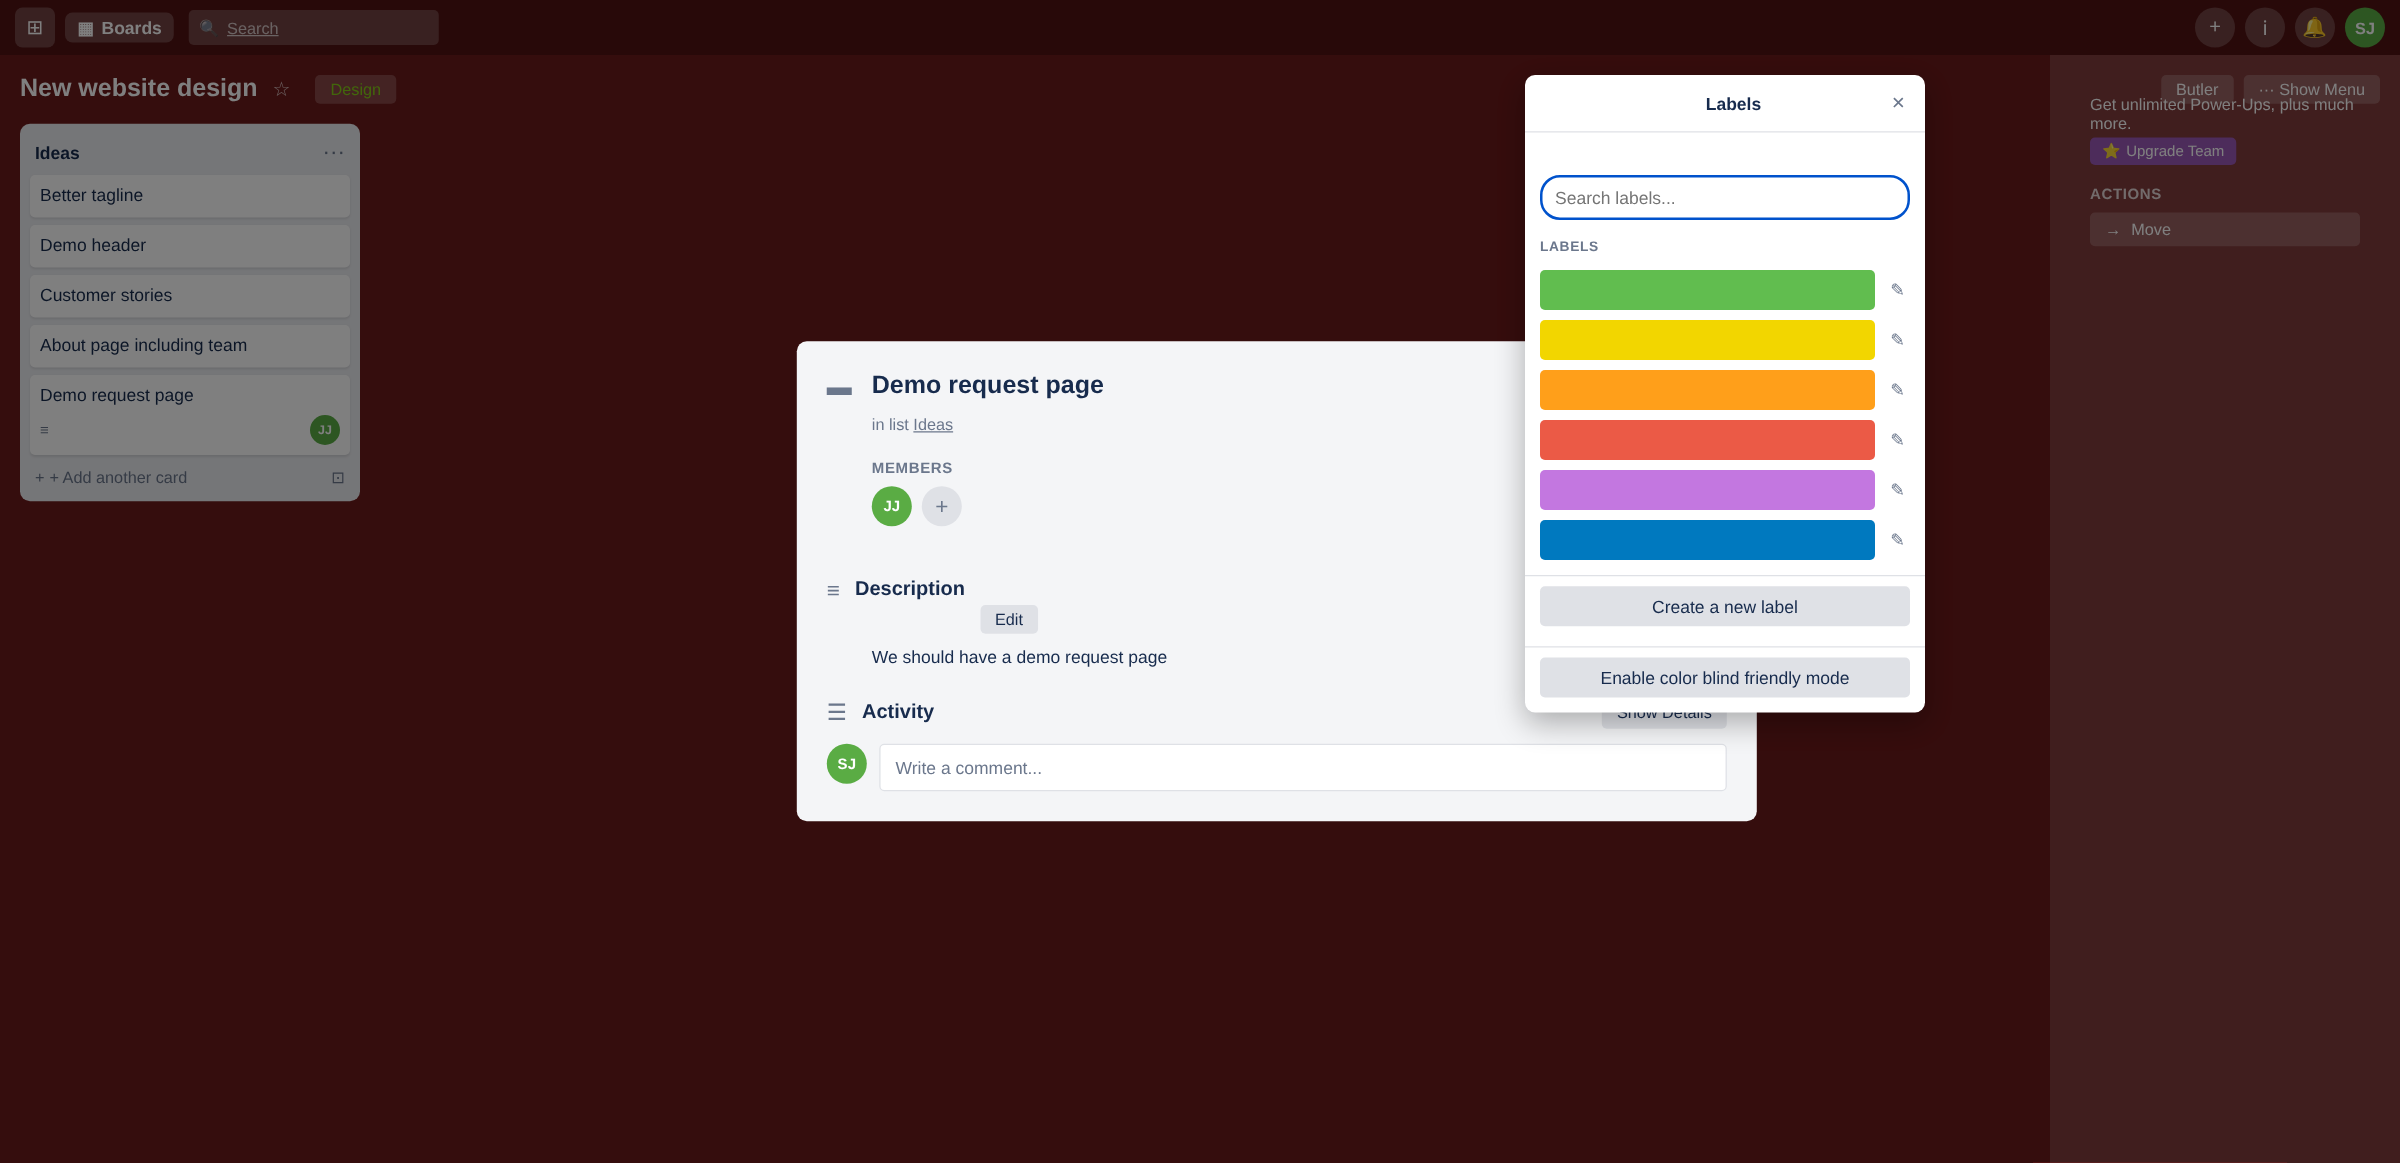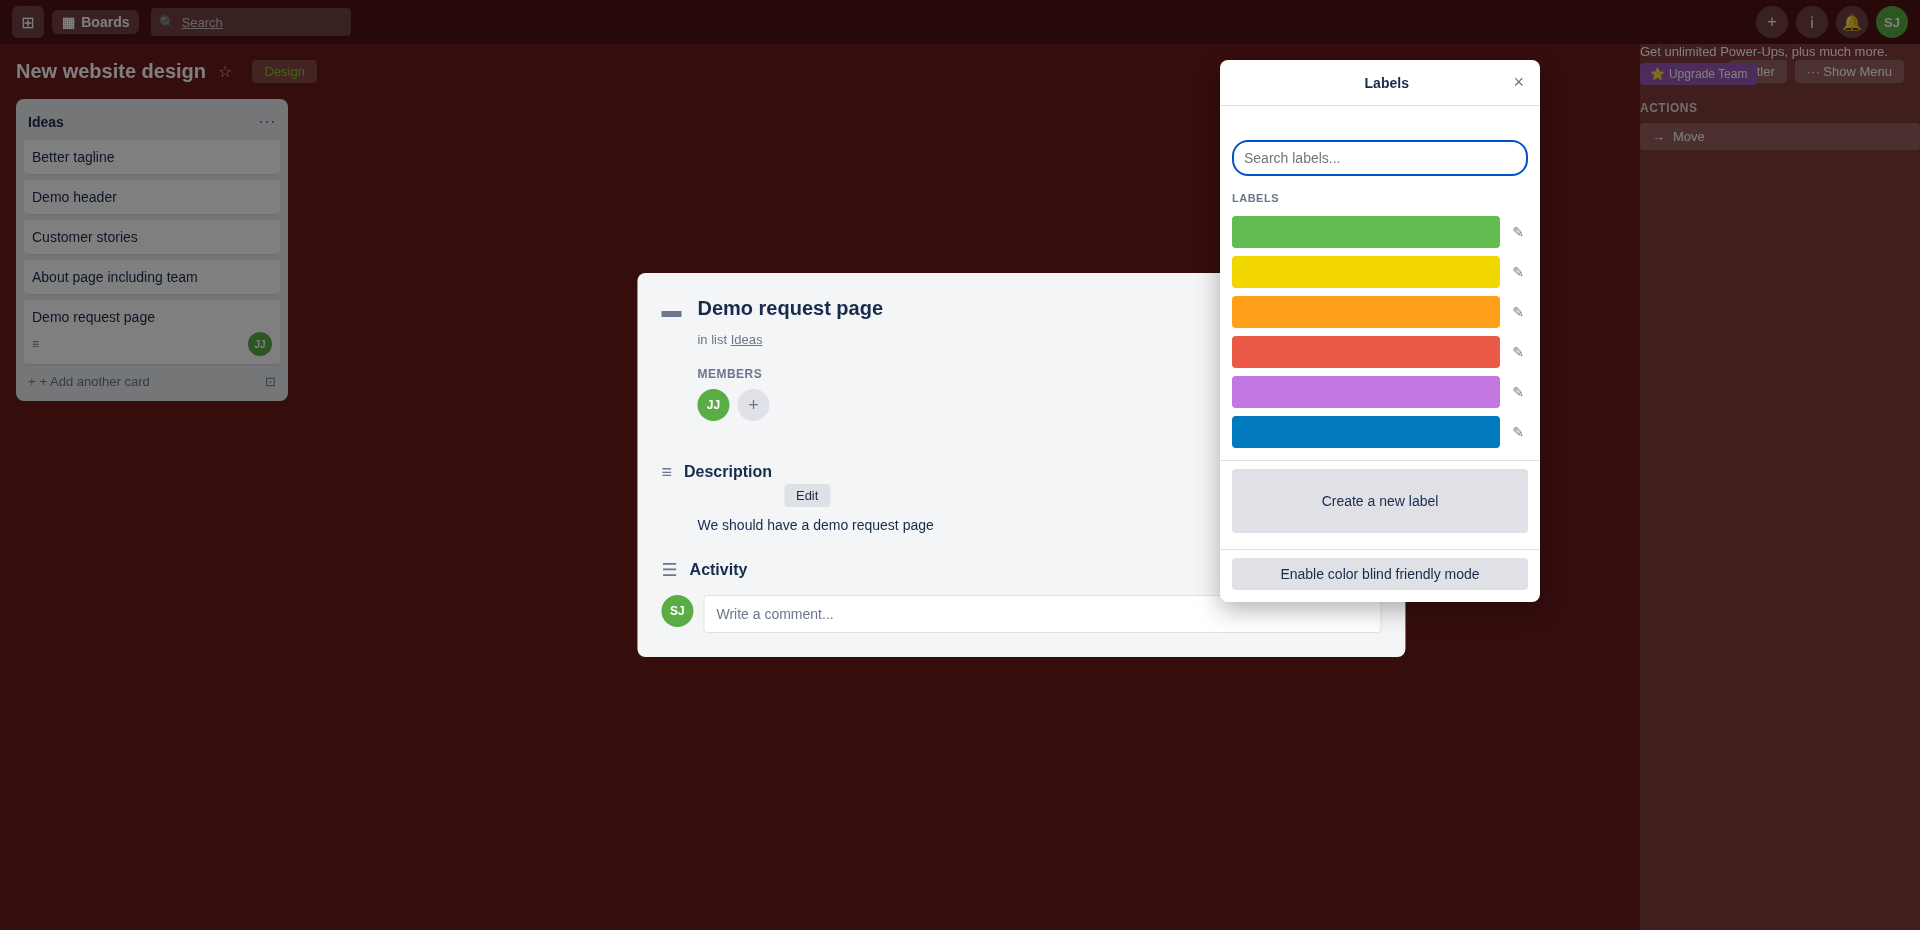--- a/index.html
+++ b/index.html
@@ -65,21 +65,21 @@
     .description-title { font-weight: 700; font-size: 16px; color: #172b4d; }
     .edit-btn { background: #dfe1e6; color: #172b4d; border: none; border-radius: 4px; padding: 4px 12px; font-size: 13px; cursor: pointer; margin-top: 47px; }
     .description-text { font-size: 14px; color: #172b4d; line-height: 1.5; }
     .activity-title { font-weight: 700; font-size: 16px; color: #172b4d; }
     .show-details-btn { background: #dfe1e6; color: #172b4d; border: none; border-radius: 4px; padding: 6px 12px; font-size: 13px; cursor: pointer; }
     .comment-row { display: flex; align-items: flex-start; gap: 10px; }
     .comment-avatar { width: 32px; height: 32px; border-radius: 50%; background: #5aac44; display: flex; align-items: center; justify-content: center; color: white; font-size: 12px; font-weight: 700; flex-shrink: 0; }
     .comment-input { flex: 1; border: 1px solid #dfe1e6; border-radius: 4px; padding: 10px 12px; font-size: 14px; color: #6b778c; background: white; cursor: text; }
 
     
-    .right-panel { position: fixed; right: 0; top: 44px; bottom: 0; width: 280px; background: rgba(255,255,255,0.15); padding: 0; z-index: 150; }
+    .right-panel { position: fixed; right: 0; top: 44px; bottom: 0; width: 280px; background: rgba(255,255,255,0.15); padding: 32px; z-index: 150; }
     .power-ups-section { color: white; font-size: 13px; margin-bottom: 12px; }
     .upgrade-btn { background: #9b59b6; color: white; border-radius: 4px; padding: 4px 10px; font-size: 12px; cursor: pointer; display: inline-flex; align-items: center; gap: 4px; margin-top: 4px; }
     .actions-section { color: white; margin-top: 16px; }
     .actions-title { font-size: 12px; font-weight: 700; text-transform: uppercase; letter-spacing: 0.5px; margin-bottom: 8px; color: rgba(255,255,255,0.8); }
     .action-btn { background: rgba(255,255,255,0.2); color: white; border-radius: 4px; padding: 6px 12px; font-size: 13px; cursor: pointer; display: flex; align-items: center; gap: 8px; margin-bottom: 6px; }
 
     
     .labels-popup {
       position: fixed; top: 60px; right: 380px; width: 320px;
       background: white; border-radius: 8px; box-shadow: 0 8px 24px rgba(0,0,0,0.3);
@@ -88,21 +88,21 @@
     .labels-popup-header { display: flex; align-items: center; justify-content: space-between; padding: 12px 16px; border-bottom: 1px solid #dfe1e6; }
     .labels-popup-title { font-size: 14px; font-weight: 700; color: #172b4d; text-align: center; flex: 1; }
     .labels-popup-close { color: #6b778c; cursor: pointer; font-size: 18px; }
     .labels-search { padding: 12px; }
     .labels-search input { width: 100%; border: 2px solid #0052cc; border-radius: 16px; padding: 8px 10px; font-size: 14px; color: #172b4d; outline: none; margin-top: 22px; }
     .labels-section-title { padding: 4px 12px 8px; font-size: 11px; font-weight: 700; color: #6b778c; text-transform: uppercase; letter-spacing: 0.5px; }
     .label-row { display: flex; align-items: center; padding: 4px 12px; gap: 8px; }
     .label-color-bar { flex: 1; height: 32px; border-radius: 4px; cursor: pointer; position: relative; display: flex; align-items: center; padding: 0 8px; }
     .label-edit-btn { color: #6b778c; cursor: pointer; font-size: 14px; padding: 4px; border-radius: 4px; }
     .labels-divider { border: none; border-top: 1px solid #dfe1e6; margin: 8px 0; }
-    .create-label-btn { width: calc(100% - 24px); margin: 0 12px 8px; background: #dfe1e6; color: #172b4d; border: none; border-radius: 4px; padding: 24px; font-size: 14px; cursor: pointer; text-align: center; }
+    .create-label-btn { width: calc(100% - 24px); margin: 0 12px 8px; background: #dfe1e6; color: #172b4d; border: none; border-radius: 4px; padding: 8px; font-size: 14px; cursor: pointer; text-align: center; }
     .colorblind-btn { width: calc(100% - 24px); margin: 0 12px 12px; background: #dfe1e6; color: #172b4d; border: none; border-radius: 4px; padding: 8px; font-size: 14px; cursor: pointer; text-align: center; }
 
     
     .card-modal::-webkit-scrollbar { width: 0; }
   </style>
 </head>
 <body>
 
 <div class="top-nav">
   <div class="top-nav-home">

